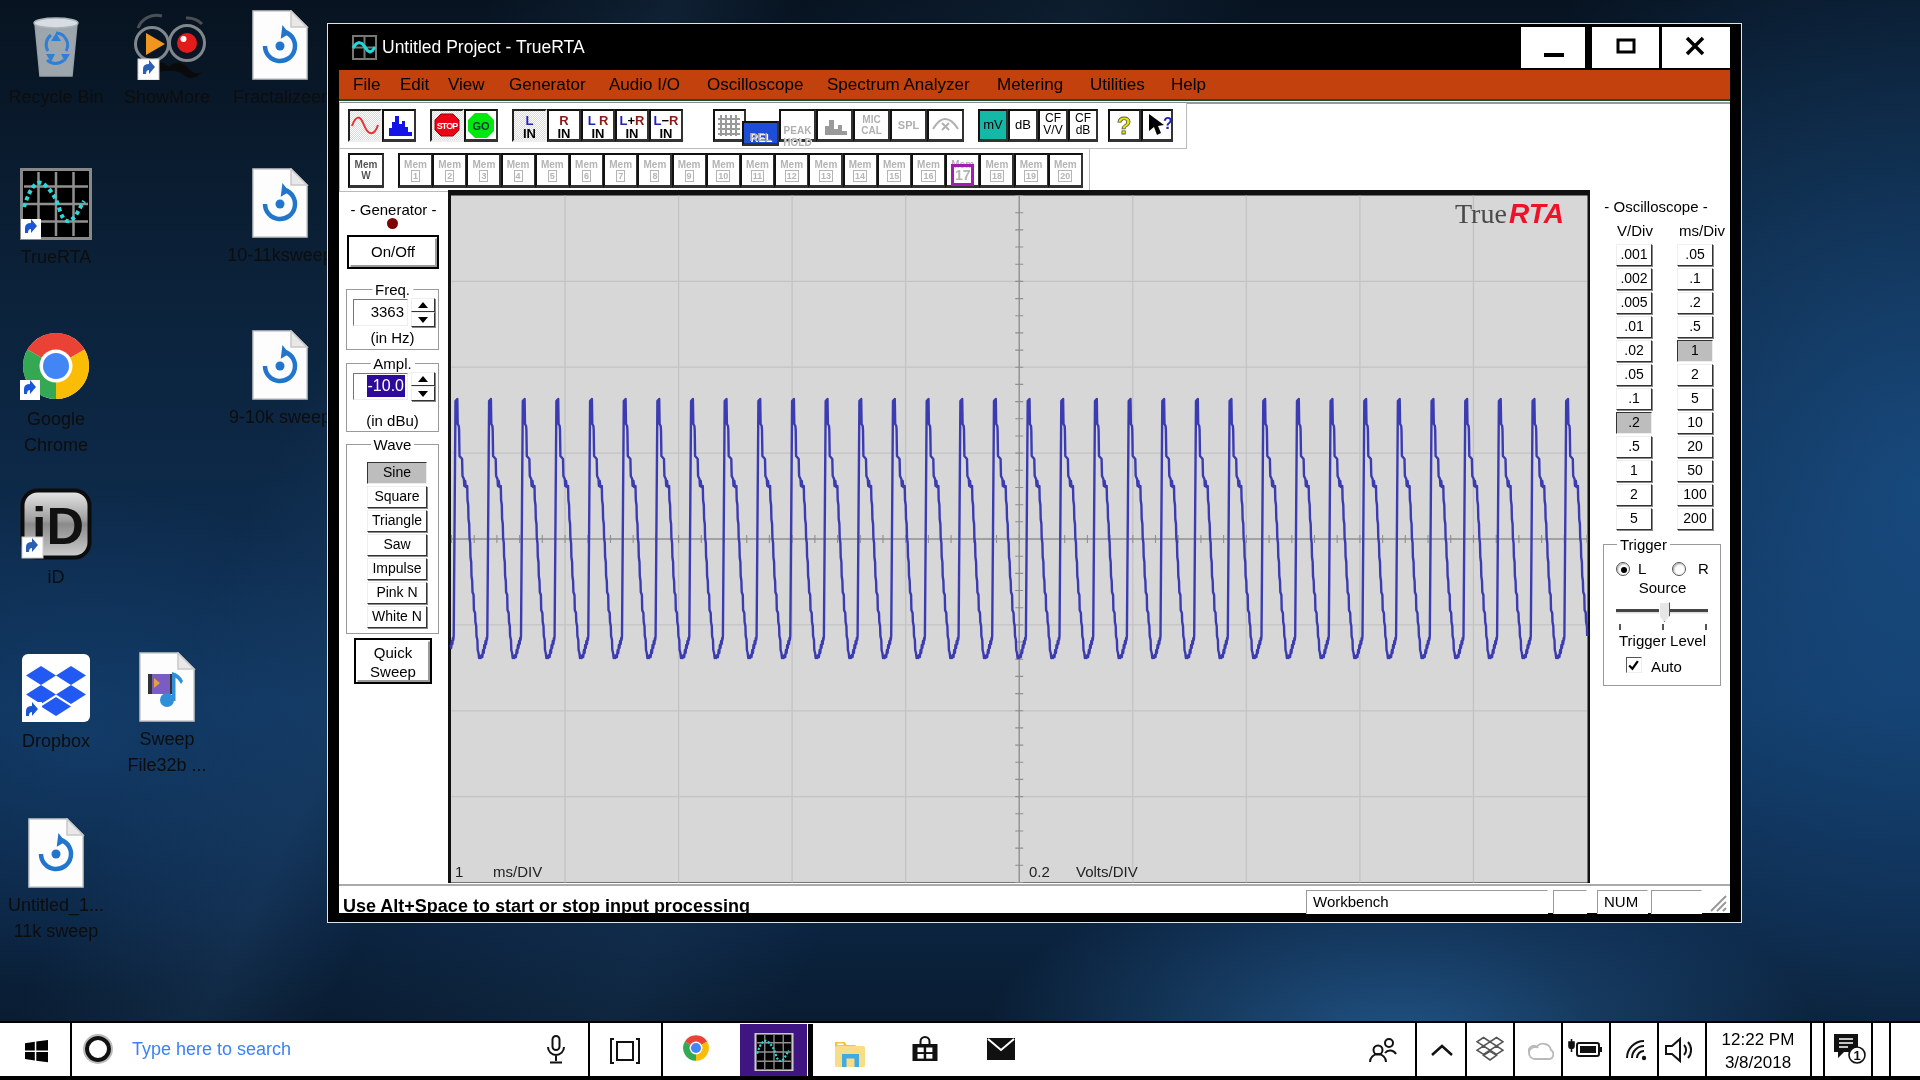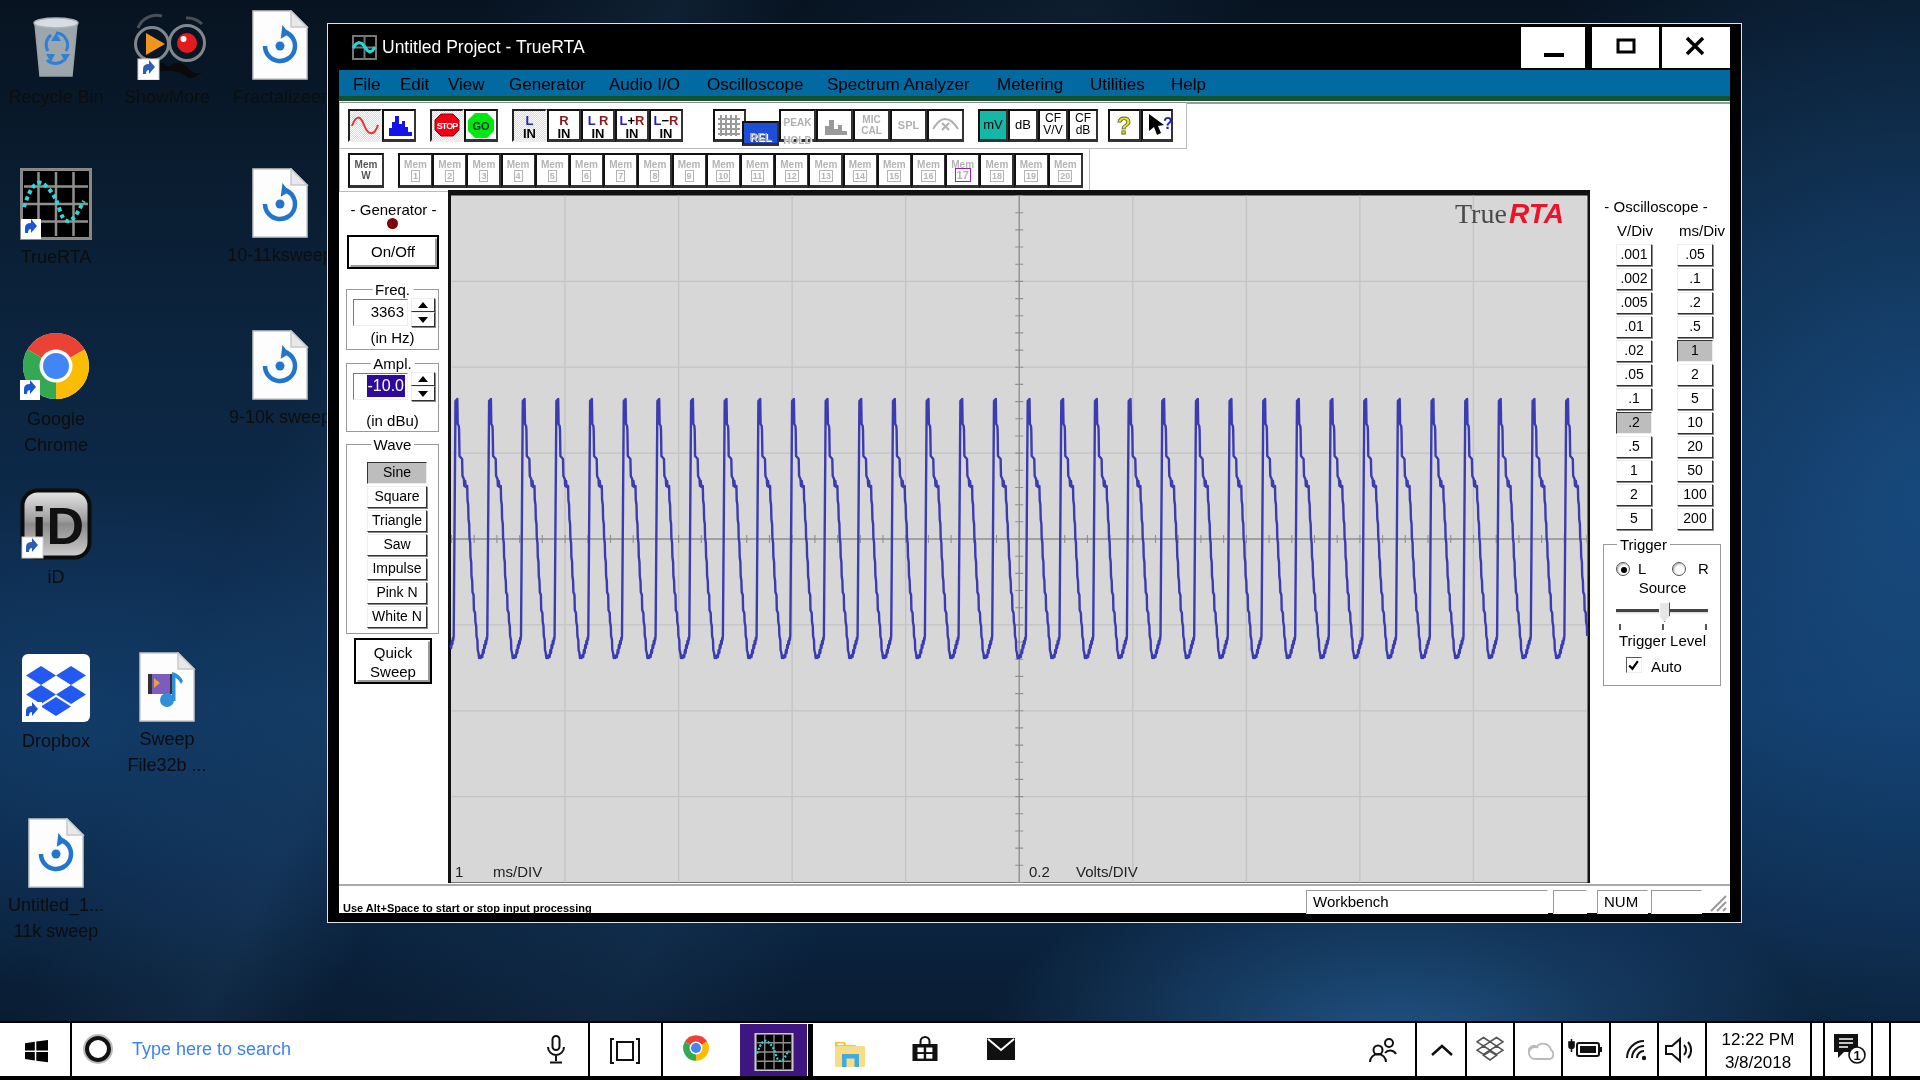--- a/index.html
+++ b/index.html
@@ -20,21 +20,21 @@
 
 #win { position:absolute; left:327px; top:23px; width:1415px; height:900px; background:#000; border:1px solid #dfe4ea; }
 #titlebar { position:absolute; left:0; top:0; width:100%; height:46px; background:#000; color:#fff; }
 #titlebar .ticon { position:absolute; left:24px; top:11px; }
 #titlebar .ttext { position:absolute; left:54px; top:13px; font-size:17.5px; color:#fff; }
 .winbtn { position:absolute; top:2px; height:43px; background:#fff; border:1px solid #000; color:#000; text-align:center; }
 #btnmin { left:1192px; width:66px; }
 #btnmax { left:1263px; width:69px; }
 #btnclose { left:1333px; width:70px; }
 #content { position:absolute; left:11px; top:46px; width:1391px; height:843px; background:#fff; }
-#menubar { position:absolute; left:0; top:0; width:100%; height:31px; background:#0369a1; border-bottom:5px solid #14532d; font-size:17px; color:#000; }
+#menubar { position:absolute; left:0; top:0; width:100%; height:31px; background:#c2410c; border-bottom:2px solid #14532d; font-size:17px; color:#000; }
 #menubar span { position:absolute; top:5px; }
 #tb1 { position:absolute; left:0; top:32px; width:848px; height:47px; background:#fff; border:1px solid #bbb; border-top-color:#888; }
 #tb2 { position:absolute; left:0; top:79px; width:751px; height:43px; background:#fff; border:1px solid #bbb; border-top:0; }
 .tbtn { position:absolute; }
 #leftpanel { position:absolute; left:0; top:122px; width:109px; height:693px; background:#fff; font-size:15px; color:#000; }
 #rightpanel { position:absolute; left:1251px; top:122px; width:140px; height:693px; background:#fff; font-size:15px; color:#000; }
 #statusbar { position:absolute; left:0; top:814px; width:1391px; height:29px; background:#fff; font-size:15px; border-top:2px solid #aaa; }
 
 #taskbar { position:absolute; left:0; top:1021px; width:1920px; height:55px; background:#fff; border-top:2px solid #000; }
 #taskbar .sep { position:absolute; top:0px; width:2px; height:55px; background:#000; }
@@ -283,21 +283,21 @@
           <div style="font-size:13px;font-weight:bold;text-align:center;line-height:13px;padding-top:3px;white-space:pre"><span style="color:#2222bb">L</span><span style="color:#000">−</span><span style="color:#8b1a1a">R</span>
 <span style="color:#000">IN</span></div>
         </div>
         <div class="tbtn " style="left:373px;top:6px;width:33px;height:33px;background:#fff;border:2px solid;border-color:#111 #333 #333 #111;border-bottom-width:3px;"><svg width="28" height="29" viewBox="0 0 28 29">
             <path d="M6 4 V25 M11 4 V25 M16 4 V25 M21 4 V25 M3 8 H25 M3 13 H25 M3 18 H25 M3 23 H25" stroke="#9a9a9a" stroke-width="2" fill="none"></path>
           </svg></div>
         <div class="tbtn " style="left:402px;top:18px;width:37px;height:25px;background:#1d4ed8;border:2px solid;border-color:#111 #333 #333 #111;border-bottom-width:3px;">
           <div style="font-size:11px;font-weight:bold;color:#b0b0b0;text-shadow:1px 1px 0 #fff;text-align:center;line-height:11px;padding-top:9px">REL</div>
         </div>
         <div class="tbtn " style="left:439px;top:6px;width:37px;height:33px;background:#fff;border:2px solid;border-color:#111 #333 #333 #111;border-bottom-width:3px;">
-          <div style="font-size:10px;font-weight:bold;color:#b0b0b0;text-shadow:1px 1px 0 #fff;text-align:center;line-height:18px;padding-top:3px">PEAK<br>HOLD</div>
+          <div style="font-size:10px;font-weight:bold;color:#b0b0b0;text-shadow:1px 1px 0 #fff;text-align:center;line-height:12px;padding-top:14px">PEAK<br>HOLD</div>
         </div>
         <div class="tbtn " style="left:476px;top:6px;width:37px;height:33px;background:#fff;border:2px solid;border-color:#111 #333 #333 #111;border-bottom-width:3px;"><svg width="33" height="29" viewBox="0 0 33 29">
             <path d="M3 24 h4 v-9 h4 v-6 h5 v9 h4 v-4 h4 v6 h5 v4 z" fill="#9a9a9a"></path>
           </svg></div>
         <div class="tbtn " style="left:513px;top:6px;width:37px;height:33px;background:#fff;border:2px solid;border-color:#111 #333 #333 #111;border-bottom-width:3px;">
           <div style="font-size:10px;font-weight:bold;color:#b0b0b0;text-shadow:1px 1px 0 #fff;text-align:center;line-height:11px;padding-top:3px">MIC<br>CAL</div>
         </div>
         <div class="tbtn " style="left:550px;top:6px;width:37px;height:33px;background:#fff;border:2px solid;border-color:#111 #333 #333 #111;border-bottom-width:3px;">
           <div style="font-size:11px;font-weight:bold;color:#b0b0b0;text-shadow:1px 1px 0 #fff;text-align:center;line-height:11px;padding-top:9px">SPL</div>
         </div>
@@ -371,21 +371,21 @@
         <div class="tbtn " style="left:502.5999999999999px;top:4px;width:35px;height:35px;background:#fff;border:2px solid;border-color:#111 #333 #333 #111;border-bottom-width:3px;">
           <div style="font-size:10px;font-weight:bold;color:#b4b4b4;text-shadow:1px 1px 0 #fff;text-align:center;line-height:11px;padding-top:4px">Mem<br><span style="border:1px solid #b4b4b4;padding:0 1px;font-size:9px">14</span></div>
         </div>
         <div class="tbtn " style="left:536.8px;top:4px;width:35px;height:35px;background:#fff;border:2px solid;border-color:#111 #333 #333 #111;border-bottom-width:3px;">
           <div style="font-size:10px;font-weight:bold;color:#b4b4b4;text-shadow:1px 1px 0 #fff;text-align:center;line-height:11px;padding-top:4px">Mem<br><span style="border:1px solid #b4b4b4;padding:0 1px;font-size:9px">15</span></div>
         </div>
         <div class="tbtn " style="left:571.0px;top:4px;width:35px;height:35px;background:#fff;border:2px solid;border-color:#111 #333 #333 #111;border-bottom-width:3px;">
           <div style="font-size:10px;font-weight:bold;color:#b4b4b4;text-shadow:1px 1px 0 #fff;text-align:center;line-height:11px;padding-top:4px">Mem<br><span style="border:1px solid #b4b4b4;padding:0 1px;font-size:9px">16</span></div>
         </div>
         <div class="tbtn " style="left:605.2px;top:4px;width:35px;height:35px;background:#fff;border:2px solid;border-color:#111 #333 #333 #111;border-bottom-width:3px;">
-          <div style="font-size:10px;font-weight:bold;color:#b4b4b4;text-shadow:1px 1px 0 #fff;text-align:center;line-height:11px;padding-top:4px">Mem<br><span style="border:1px solid #a21caf;padding:0 1px;font-size:11px">17</span></div>
+          <div style="font-size:10px;font-weight:bold;color:#b4b4b4;text-shadow:1px 1px 0 #fff;text-align:center;line-height:11px;padding-top:4px">Mem<br><span style="border:3px solid #a21caf;padding:0 1px;font-size:14px">17</span></div>
         </div>
         <div class="tbtn " style="left:639.4000000000001px;top:4px;width:35px;height:35px;background:#fff;border:2px solid;border-color:#111 #333 #333 #111;border-bottom-width:3px;">
           <div style="font-size:10px;font-weight:bold;color:#b4b4b4;text-shadow:1px 1px 0 #fff;text-align:center;line-height:11px;padding-top:4px">Mem<br><span style="border:1px solid #b4b4b4;padding:0 1px;font-size:9px">18</span></div>
         </div>
         <div class="tbtn " style="left:673.6000000000001px;top:4px;width:35px;height:35px;background:#fff;border:2px solid;border-color:#111 #333 #333 #111;border-bottom-width:3px;">
           <div style="font-size:10px;font-weight:bold;color:#b4b4b4;text-shadow:1px 1px 0 #fff;text-align:center;line-height:11px;padding-top:4px">Mem<br><span style="border:1px solid #b4b4b4;padding:0 1px;font-size:9px">19</span></div>
         </div>
         <div class="tbtn " style="left:707.8000000000002px;top:4px;width:35px;height:35px;background:#fff;border:2px solid;border-color:#111 #333 #333 #111;border-bottom-width:3px;">
           <div style="font-size:10px;font-weight:bold;color:#b4b4b4;text-shadow:1px 1px 0 #fff;text-align:center;line-height:11px;padding-top:4px">Mem<br><span style="border:1px solid #b4b4b4;padding:0 1px;font-size:9px">20</span></div>
         </div>
@@ -504,21 +504,21 @@
         <div style="position:absolute;left:29px;top:432px;width:2px;height:6px;background:#555"></div>
         <div style="position:absolute;left:72px;top:432px;width:2px;height:6px;background:#555"></div>
         <div style="position:absolute;left:115px;top:432px;width:2px;height:6px;background:#555"></div>
         <div style="position:absolute;left:13px;top:440px;width:119px;text-align:center;font-size:15px">Trigger Level</div>
         <div style="position:absolute;left:36px;top:465px;width:16px;height:16px;background:#fff;border:1.5px solid;border-color:#555 #eee #eee #555"><svg width="13" height="13" viewBox="0 0 12 12">
             <path d="M2 6 l3 3 l5 -7" stroke="#000" stroke-width="2" fill="none"></path>
           </svg></div>
         <div style="position:absolute;left:61px;top:466px;font-size:15px">Auto</div>
       </div>
     <div id="statusbar">
-        <span style="position:absolute;left:4px;top:16px;font-weight:bold;font-size:11px">Use Alt+Space to start or stop input processing</span>
+        <span style="position:absolute;left:4px;top:10px;font-weight:bold;font-size:18px">Use Alt+Space to start or stop input processing</span>
         <div style="position:absolute;left:967px;top:4px;width:242px;height:24px;border:1.5px solid;border-color:#9a9a9a #fff #fff #9a9a9a;font-size:15px;line-height:21px;padding-left:6px">Workbench</div>
         <div style="position:absolute;left:1214px;top:4px;width:34px;height:24px;border:1.5px solid;border-color:#9a9a9a #fff #fff #9a9a9a;font-size:15px;line-height:21px;padding-left:6px"></div>
         <div style="position:absolute;left:1258px;top:4px;width:51px;height:24px;border:1.5px solid;border-color:#9a9a9a #fff #fff #9a9a9a;font-size:15px;line-height:21px;padding-left:6px">NUM</div>
         <div style="position:absolute;left:1312px;top:4px;width:51px;height:24px;border:1.5px solid;border-color:#9a9a9a #fff #fff #9a9a9a;font-size:15px;line-height:21px;padding-left:6px"></div>
         <svg style="position:absolute;left:1370px;top:8px" width="18" height="18">
           <path d="M17 2 L2 17 M17 8 L8 17 M17 14 L14 17" stroke="#999" stroke-width="2"></path>
         </svg>
       </div>
   </div>
 </div>

